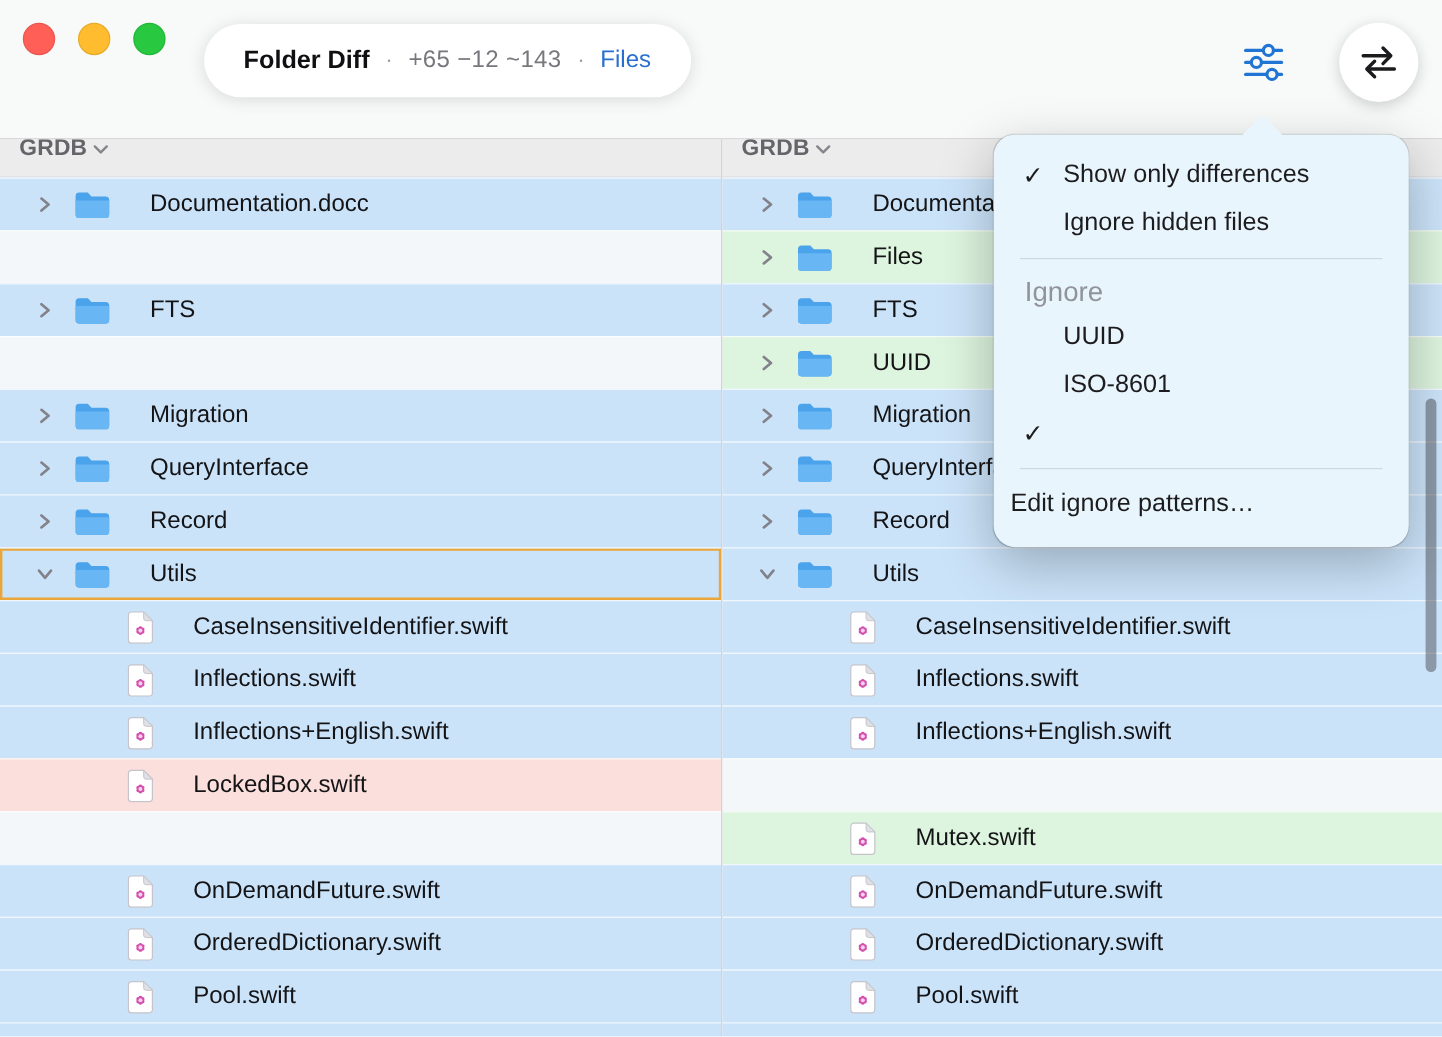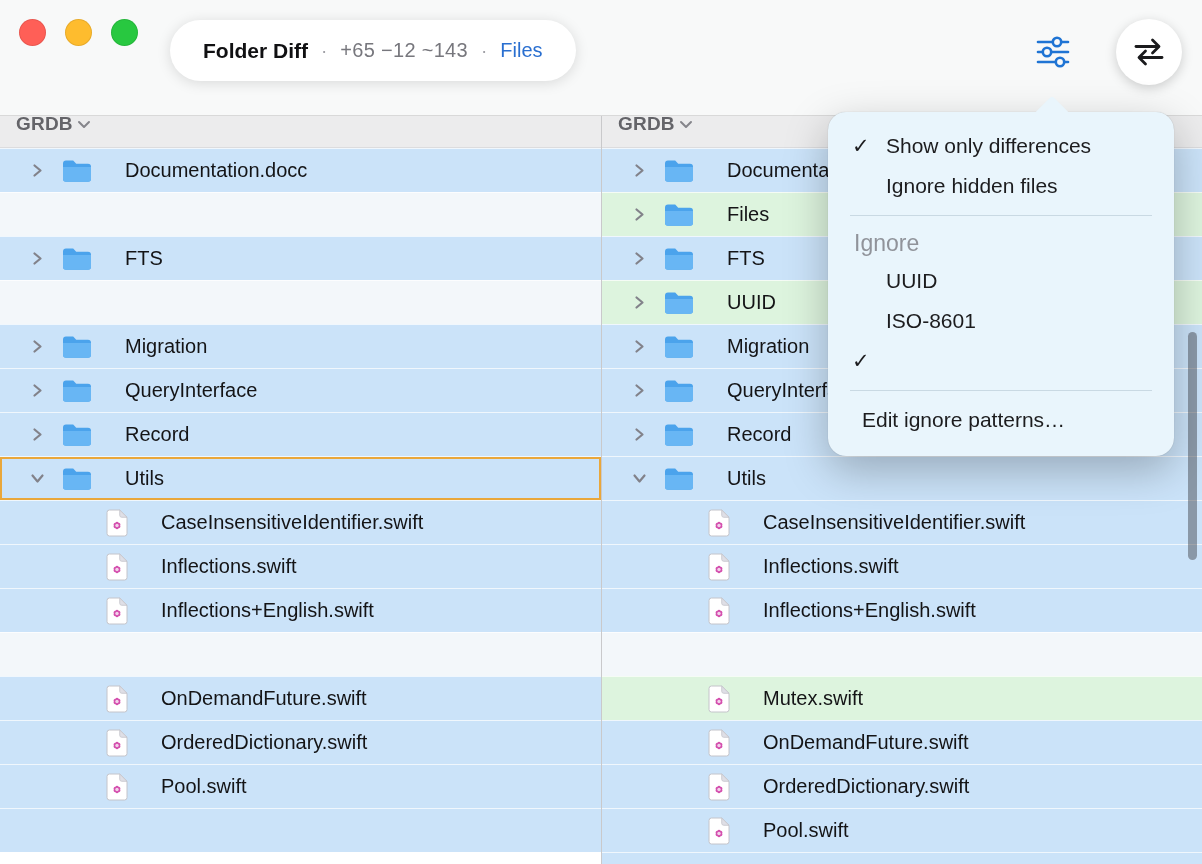--- a/index.html
+++ b/index.html
@@ -64,21 +64,21 @@
            border-radius:18px;box-shadow:0 14px 44px rgba(0,0,0,.26),0 0 1px rgba(0,0,0,.25);
            padding:14px 0 16px}
   .pop-arrow{position:absolute;top:-11px;left:211px;width:26px;height:26px;background:#e9f5fc;
              transform:rotate(45deg);border-radius:4px}
   .pop-item{position:relative;height:40px;display:flex;align-items:center;padding:0 24px;
             font-size:21px;color:#1c1c1e;cursor:pointer}
   .pop-check{width:34px;font-size:21px;color:#1c1c1e;flex:none}
   .pop-label{flex:1;white-space:nowrap}
   .pop-divider{height:1px;background:#c9d9e3;margin:9px 22px}
   .pop-section{height:36px;display:flex;align-items:center;padding:0 26px;font-size:23px;color:#90939a}
-  .pop-item.no-check{padding-left:34px}
+  .pop-item.no-check{padding-left:14px}
 </style>
 </head>
 <body>
 
 <div class="window">
 
   <div class="titlebar">
     <div class="traffic">
       <span class="light red"></span>
       <span class="light yellow"></span>
@@ -265,20 +265,37 @@
                     <ellipse rx="2" ry="3.7"></ellipse>
                     <ellipse rx="2" ry="3.7" transform="rotate(60)"></ellipse>
                     <ellipse rx="2" ry="3.7" transform="rotate(120)"></ellipse>
                   </g>
                   <circle r="1.7" fill="#f3d1ea"></circle>
                 </g>
               </svg>
             </span>
             <span class="label">Inflections+English.swift</span>
           </div>
+          <div class="row deleted">
+            <span class="icon file-ic">
+              <svg width="23" height="28" viewBox="0 0 23 28">
+                <path d="M3.5 1h10.2L21 8.3V24.5a2.5 2.5 0 0 1-2.5 2.5h-15A2.5 2.5 0 0 1 1 24.5v-21A2.5 2.5 0 0 1 3.5 1z" fill="#ffffff" stroke="#c4c4ca" stroke-width="1"></path>
+                <path d="M13.7 1 21 8.3h-5.2a2.1 2.1 0 0 1-2.1-2.1z" fill="#dfdfe6" stroke="#c4c4ca" stroke-width="0.8"></path>
+                <g transform="translate(11,16.5)">
+                  <g fill="#d44fae">
+                    <ellipse rx="2" ry="3.7"></ellipse>
+                    <ellipse rx="2" ry="3.7" transform="rotate(60)"></ellipse>
+                    <ellipse rx="2" ry="3.7" transform="rotate(120)"></ellipse>
+                  </g>
+                  <circle r="1.7" fill="#f3d1ea"></circle>
+                </g>
+              </svg>
+            </span>
+            <span class="label">LockedBox.swift</span>
+          </div>
           <div class="row empty"></div>
           <div class="row changed">
             <span class="icon file-ic">
               <svg width="23" height="28" viewBox="0 0 23 28">
                 <path d="M3.5 1h10.2L21 8.3V24.5a2.5 2.5 0 0 1-2.5 2.5h-15A2.5 2.5 0 0 1 1 24.5v-21A2.5 2.5 0 0 1 3.5 1z" fill="#ffffff" stroke="#c4c4ca" stroke-width="1"></path>
                 <path d="M13.7 1 21 8.3h-5.2a2.1 2.1 0 0 1-2.1-2.1z" fill="#dfdfe6" stroke="#c4c4ca" stroke-width="0.8"></path>
                 <g transform="translate(11,16.5)">
                   <g fill="#d44fae">
                     <ellipse rx="2" ry="3.7"></ellipse>
                     <ellipse rx="2" ry="3.7" transform="rotate(60)"></ellipse>

